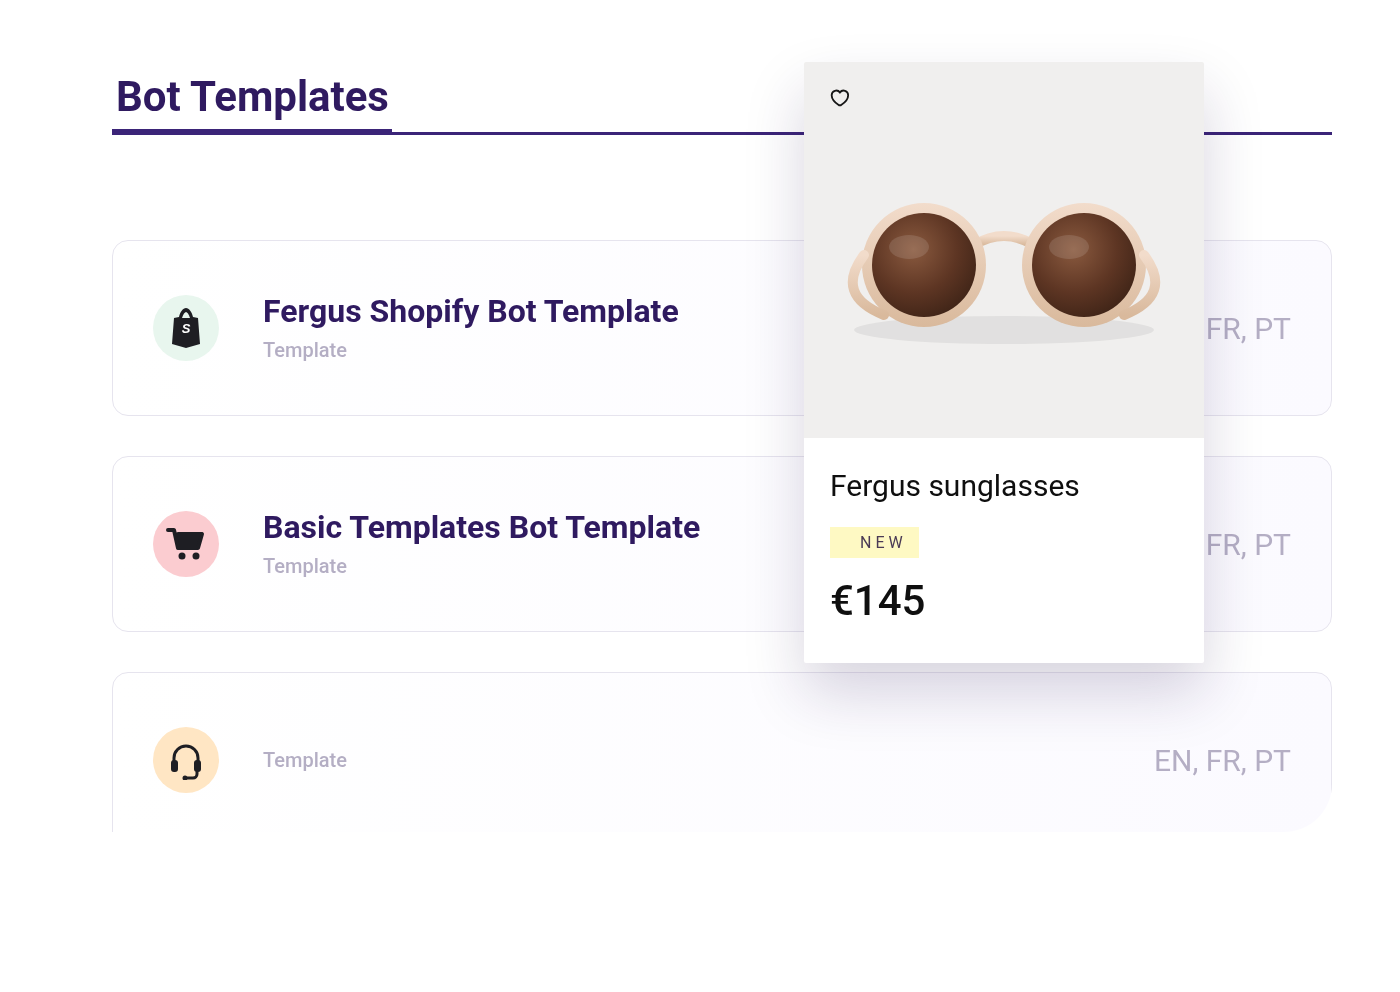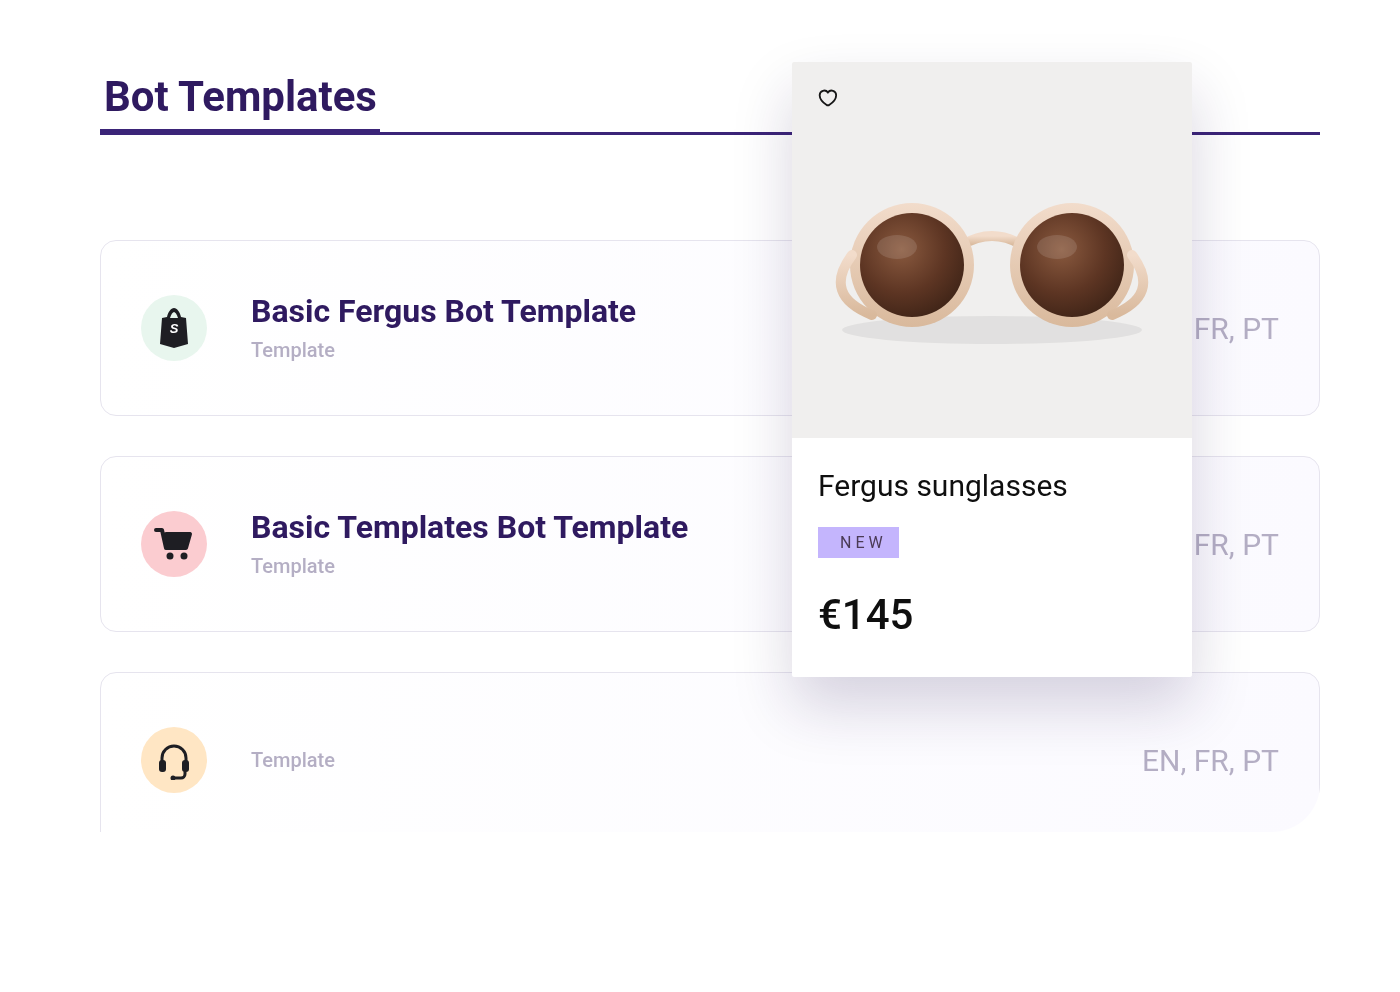--- a/index.html
+++ b/index.html
@@ -6,21 +6,21 @@
   body {
     font-family: -apple-system, BlinkMacSystemFont, 'Segoe UI', Roboto, Helvetica, Arial, sans-serif;
     background: #fff;
     width: 1400px;
     height: 992px;
     overflow: hidden;
     position: relative;
   }
   .canvas {
     position: absolute;
-    top: 0; left: 0;
+    top: 0; left: 12px;
     width: 1320px;
     height: 832px;
     background: #fff;
     border-radius: 48px;
     overflow: hidden;
   }
   
   .page-title-wrap {
     position: absolute;
     top: 72px;
@@ -140,30 +140,29 @@
   .product-name {
     font-size: 30px;
     font-weight: 400;
     color: #0f0f0f;
     margin-bottom: 24px;
   }
   .badge {
     display: inline-block;
     font-size: 16px;
     letter-spacing: 4px;
-    padding: 6px 12px 6px 22px;
-    background: #c4b5fd;
+    padding: 6px 12px 6px 30px;
+    background: #fef9c3;
     color: #4a3a55;
     margin-bottom: 18px;
   }
   .product-price {
     font-size: 42px;
     font-weight: 500;
     color: #0f0f0f;
-    margin-top: 14px;
   }
 </style>
 </head>
 <body>
 
 <div class="canvas">
 
   <div class="page-title-wrap">
     <div class="page-title">Bot Templates</div>
     <div class="title-underline"></div>
@@ -173,21 +172,21 @@
 
     <div class="template-row">
       <div class="template-icon icon-bg-green">
         <svg width="36" height="40" viewBox="0 0 36 40" fill="none">
           <path d="M30 10l2 26-14 4-14-4 2-26 5-1c1-5 4-9 7-9s6 4 7 9l5 1z" fill="#1e1e23"></path>
           <path d="M18 4c-1 0-3 2-4 6h8c-1-4-3-6-4-6z" fill="#e8f6ee"></path>
           <text x="18" y="25" font-size="13" font-family="Arial" font-weight="bold" fill="#ffffff" text-anchor="middle" font-style="italic">S</text>
         </svg>
       </div>
       <div class="template-text">
-        <div class="template-name">Basic Fergus Bot Template</div>
+        <div class="template-name">Fergus Shopify Bot Template</div>
         <div class="template-sub">Template</div>
       </div>
       <div class="template-langs">EN, FR, PT</div>
     </div>
 
     <div class="template-row">
       <div class="template-icon icon-bg-pink">
         <svg width="40" height="36" viewBox="0 0 40 36" fill="none">
           <path d="M2 4h6l4 18h20l4-14H12" stroke="#1e1e23" stroke-width="4" stroke-linecap="round" stroke-linejoin="round" fill="#1e1e23"></path>
           <circle cx="16" cy="30" r="3.5" fill="#1e1e23"></circle>

